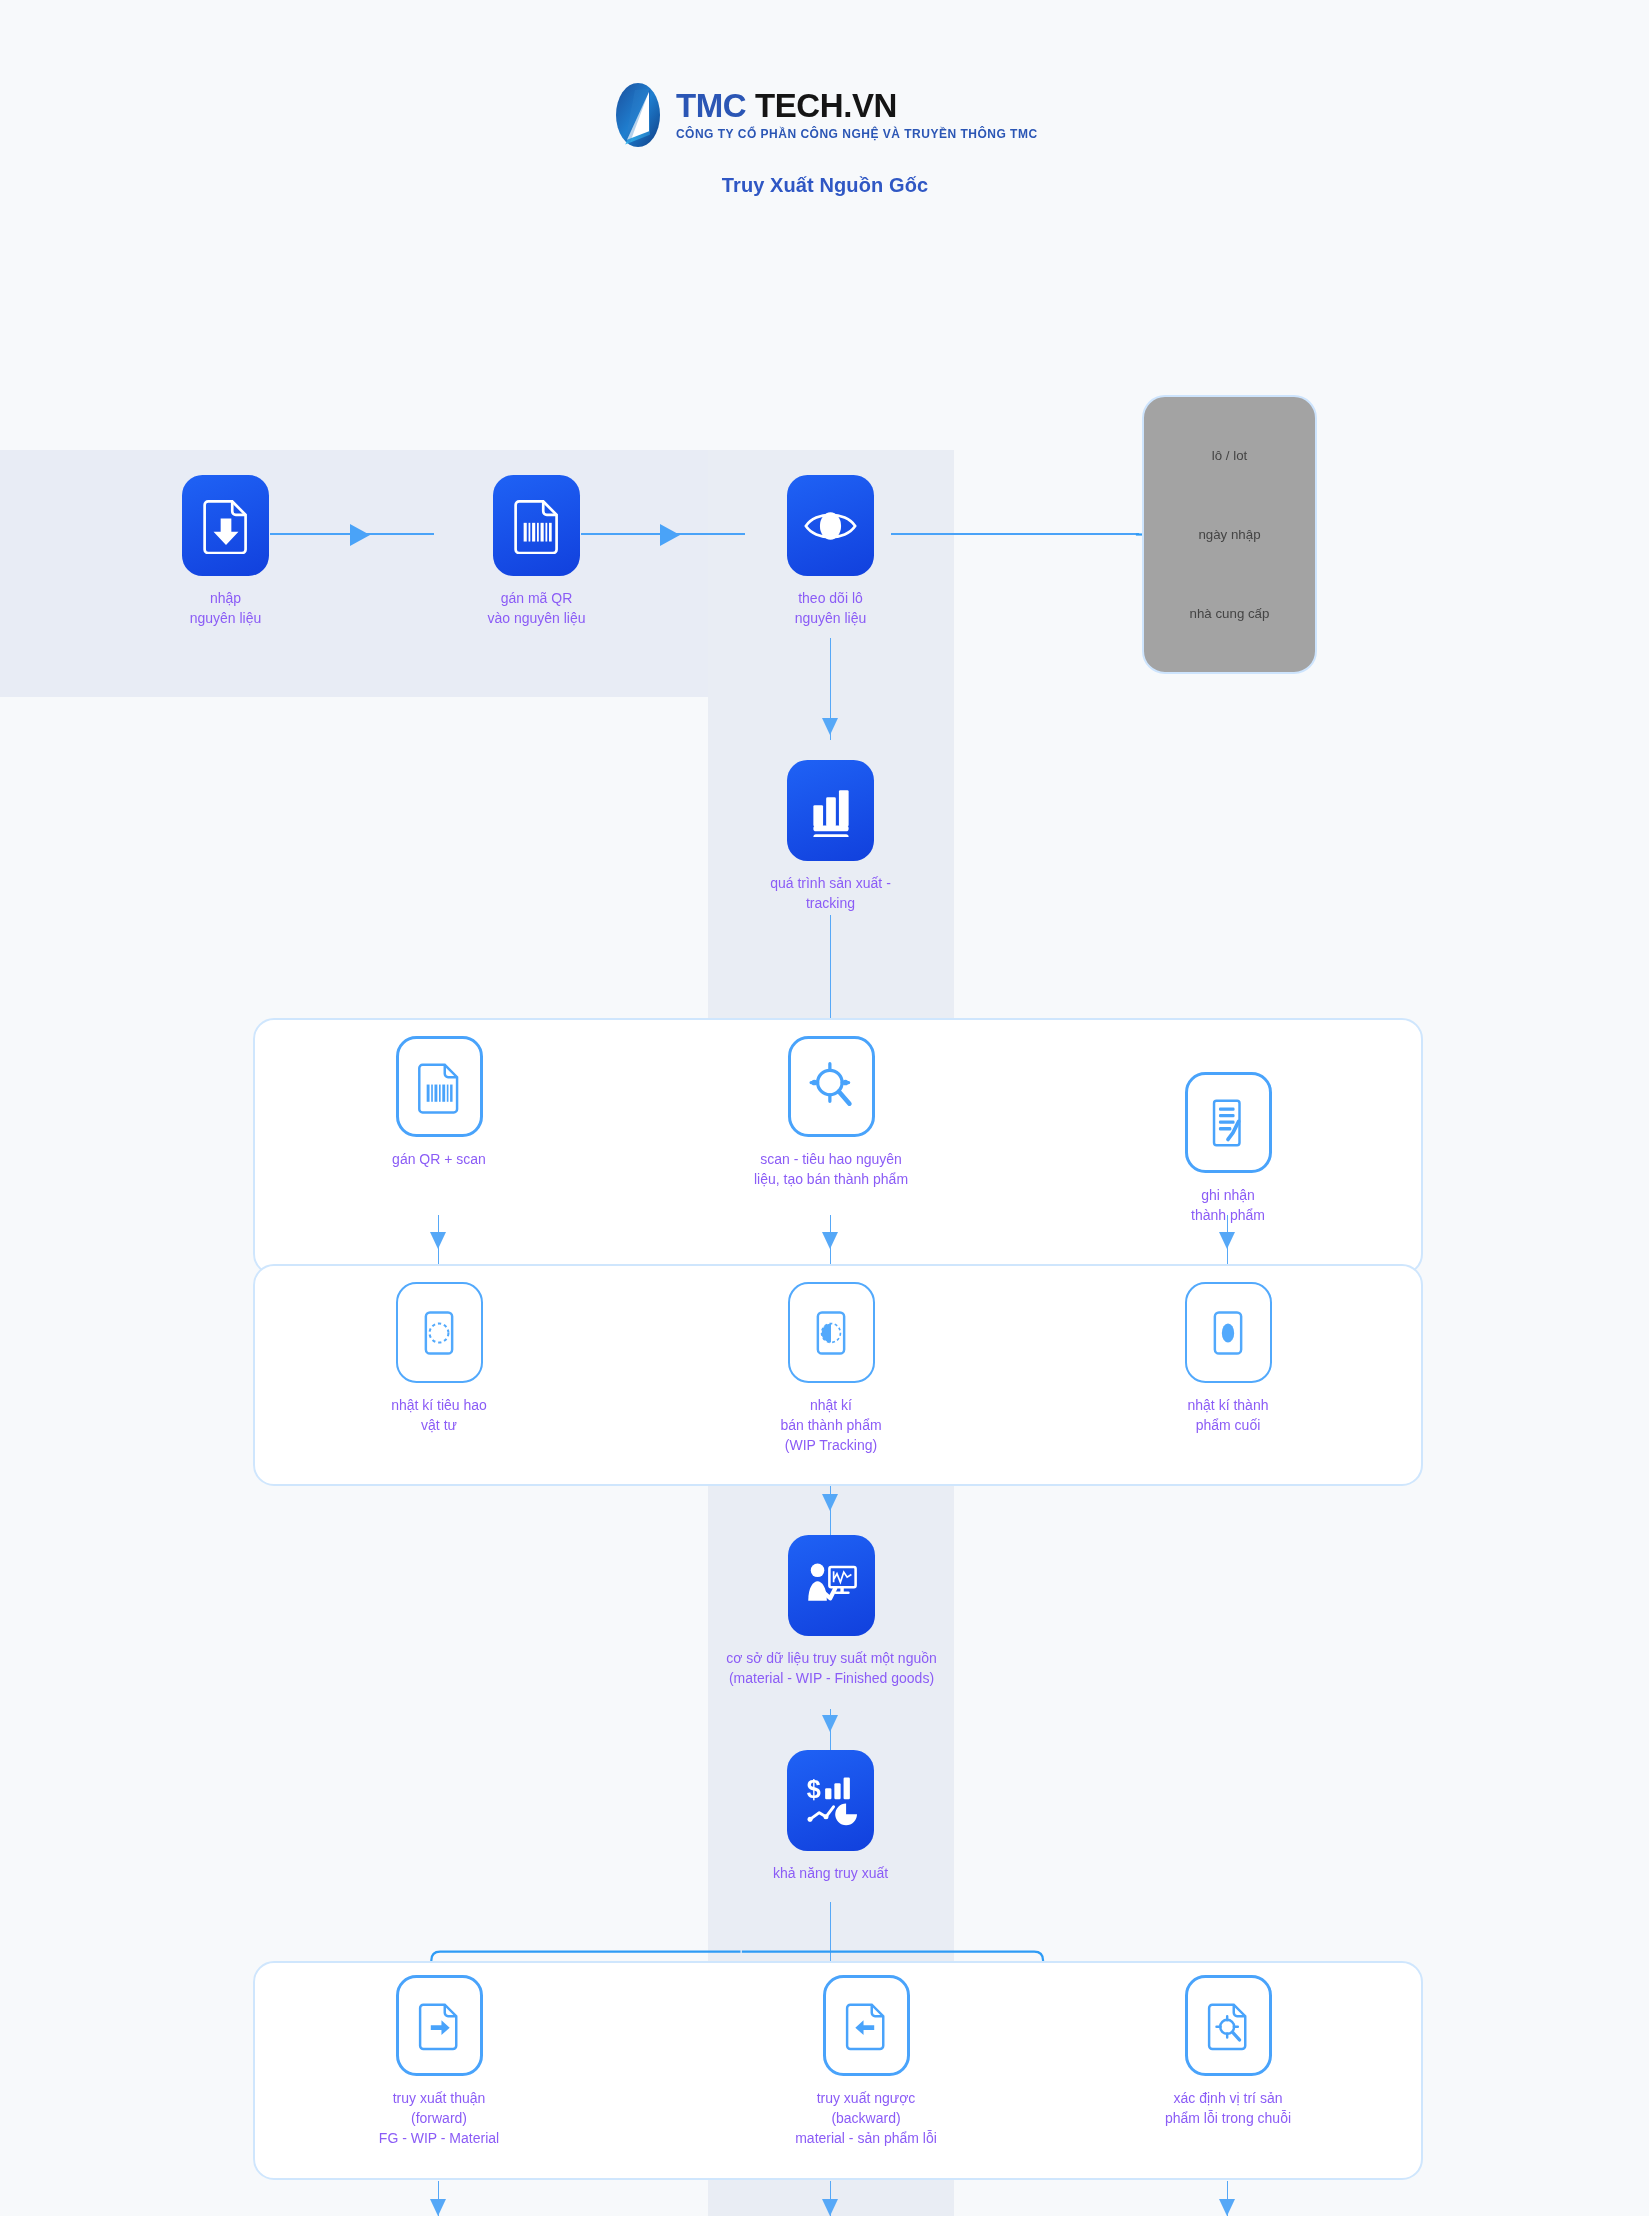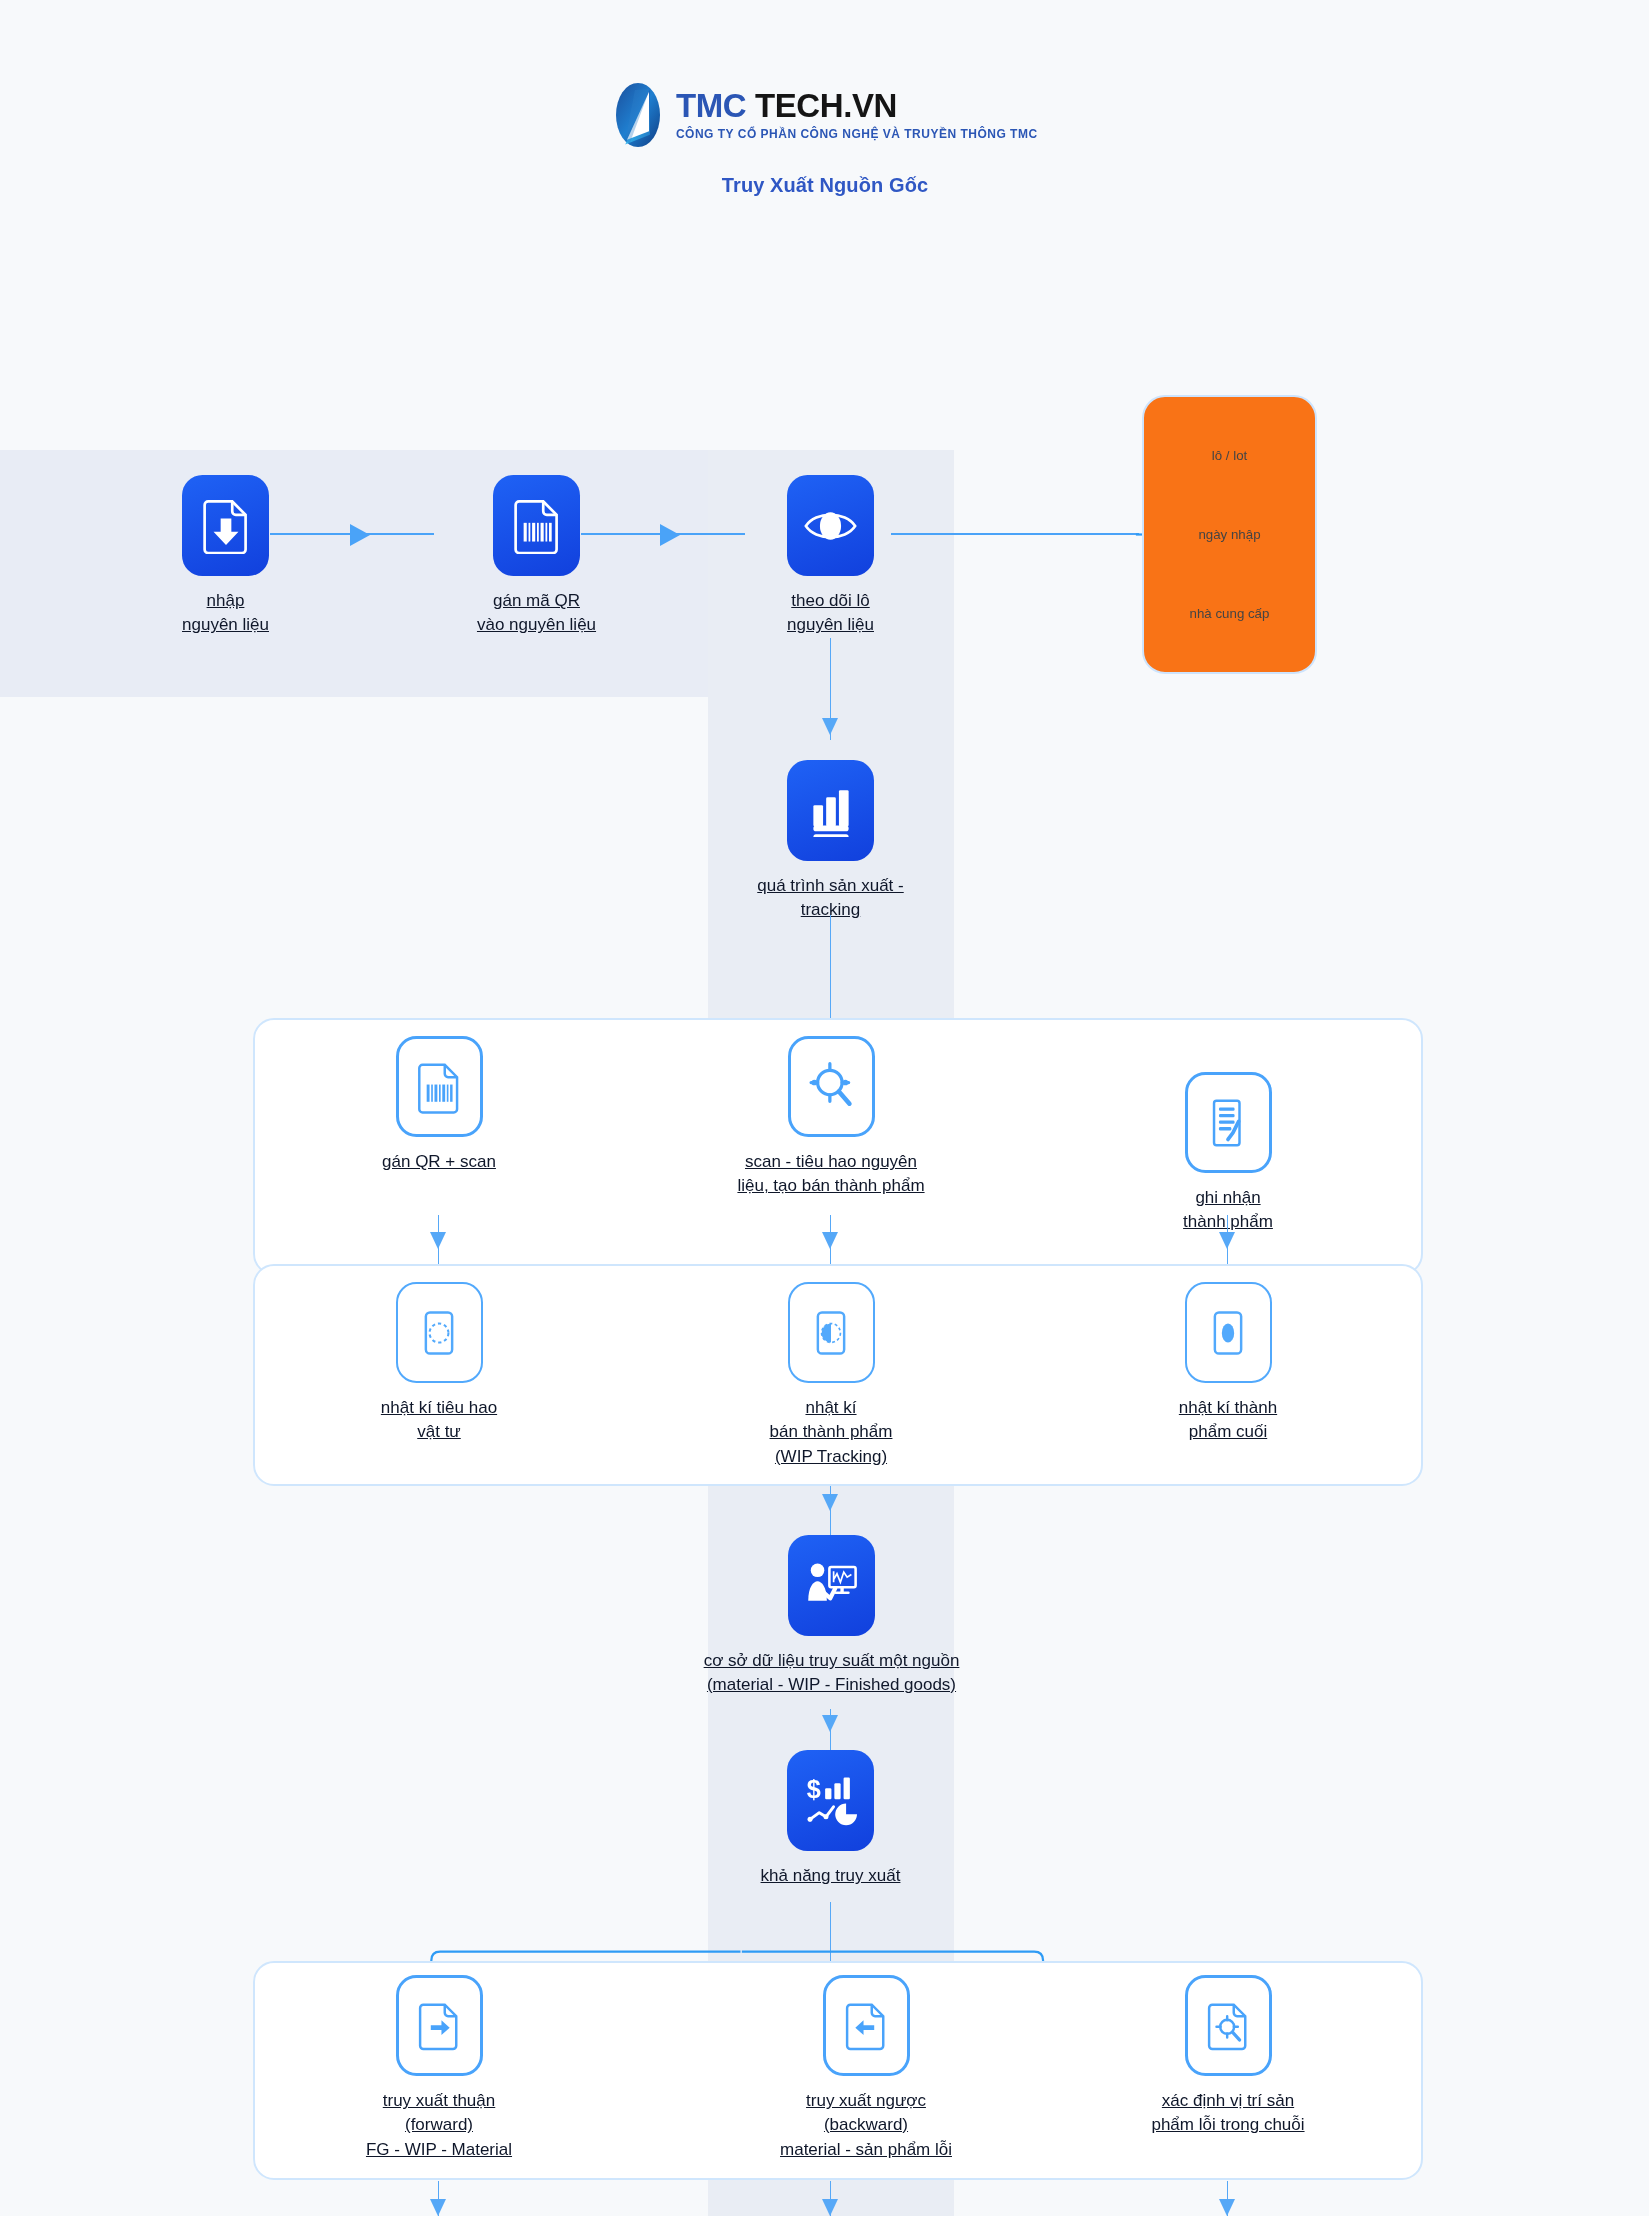--- a/index.html
+++ b/index.html
@@ -41,31 +41,31 @@
   .node{position:absolute;text-align:center;}
   .tile{
     width:87px;height:101px;border-radius:20.4px;margin:0 auto;
     display:flex;align-items:center;justify-content:center;
     box-sizing:border-box;
   }
   .tile.solid{background:#1853ea;background:linear-gradient(160deg,#1f62f5 0%,#1140dd 100%);}
   .tile.outline{background:#ffffff;border:3.1px solid #49a3fb;}
   .tile.outline-thin{background:#ffffff;border:2.7px solid #52a9fc;}
   .label{
-    margin-top:13.3px;font-size:17px;line-height:1.42;color:#0f172a;
-    font-weight:400;white-space:pre-line;text-decoration:underline;
+    margin-top:13.3px;font-size:14px;line-height:1.42;color:#8b5cf6;
+    font-weight:400;white-space:pre-line;
   }
   
   .groupbox{
     position:absolute;border:2.2px solid #cfe6fd;border-radius:21px;background:#ffffff;
     box-sizing:border-box;
   }
   
   .infocard{
-    position:absolute;border:2.2px solid #cde4fd;border-radius:23px;background:#f97316;
+    position:absolute;border:2.2px solid #cde4fd;border-radius:23px;background:#a3a3a3;
     box-sizing:border-box;display:flex;flex-direction:column;
     justify-content:space-around;align-items:center;
     padding:18.6px 0;
   }
   .infocard .row{font-size:13.3px;color:#444;line-height:1.3;}
   
   .vline{position:absolute;background:#56a8f7;width:1.3px;}
   .hline{position:absolute;background:#4aa3f8;height:2.2px;}
   .arrow-down{
     position:absolute;width:0;height:0;

